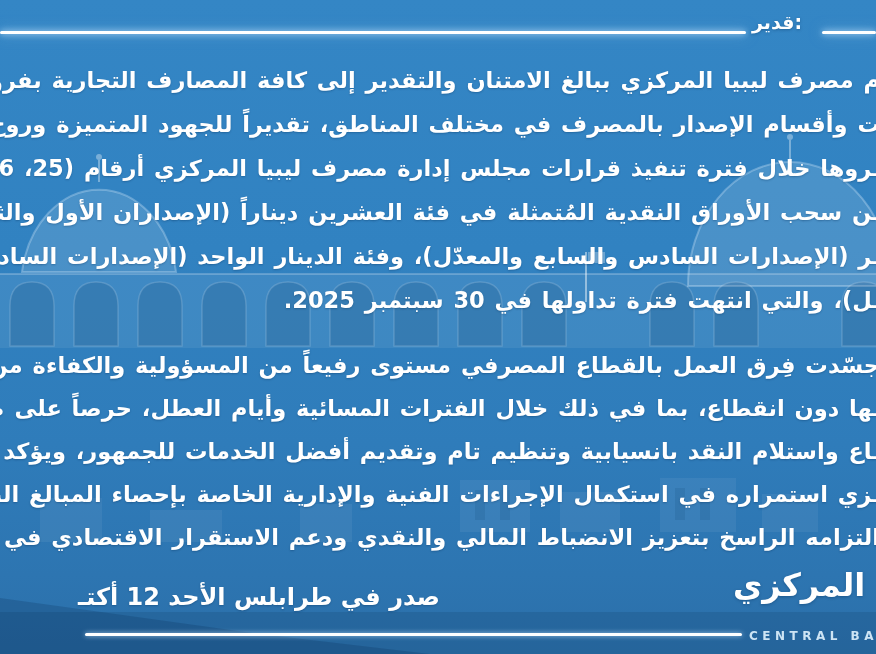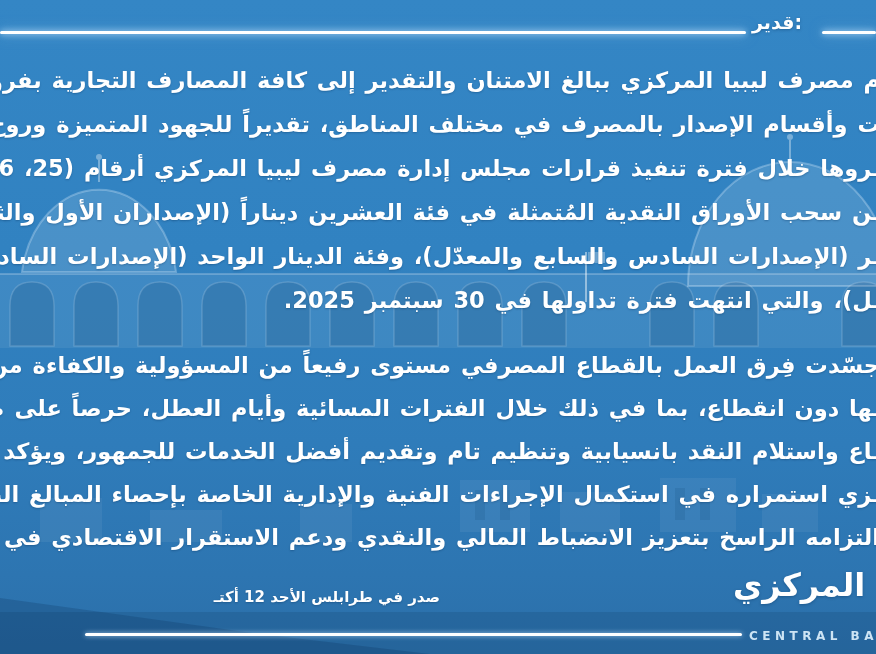--- a/index.html
+++ b/index.html
@@ -19,21 +19,21 @@
     text-shadow:0 1px 3px rgba(0,40,80,.35);
     text-align:center;
   }
   .pline{
     position:absolute;right:-4px;white-space:nowrap;direction:rtl;
     font-size:22.5px;font-weight:700;line-height:34px;word-spacing:2px;
     text-shadow:0 1px 2px rgba(0,40,80,.30);
   }
   .issued{
     position:absolute;top:580px;right:436px;white-space:nowrap;direction:rtl;
-    font-size:15px;font-weight:700;line-height:34px;
+    font-size:24px;font-weight:700;line-height:34px;
     text-shadow:0 1px 2px rgba(0,40,80,.30);
   }
   .bottom-rule{
     position:absolute;top:633px;left:85px;width:657px;height:2.5px;
     background:#fff;border-radius:2px;box-shadow:0 0 5px rgba(200,230,255,.8);
   }
   .logo-ar{
     position:absolute;top:566px;left:733px;white-space:nowrap;direction:rtl;
     font-size:32px;font-weight:700;letter-spacing:1px;
     text-shadow:0 1px 3px rgba(0,40,80,.35);

